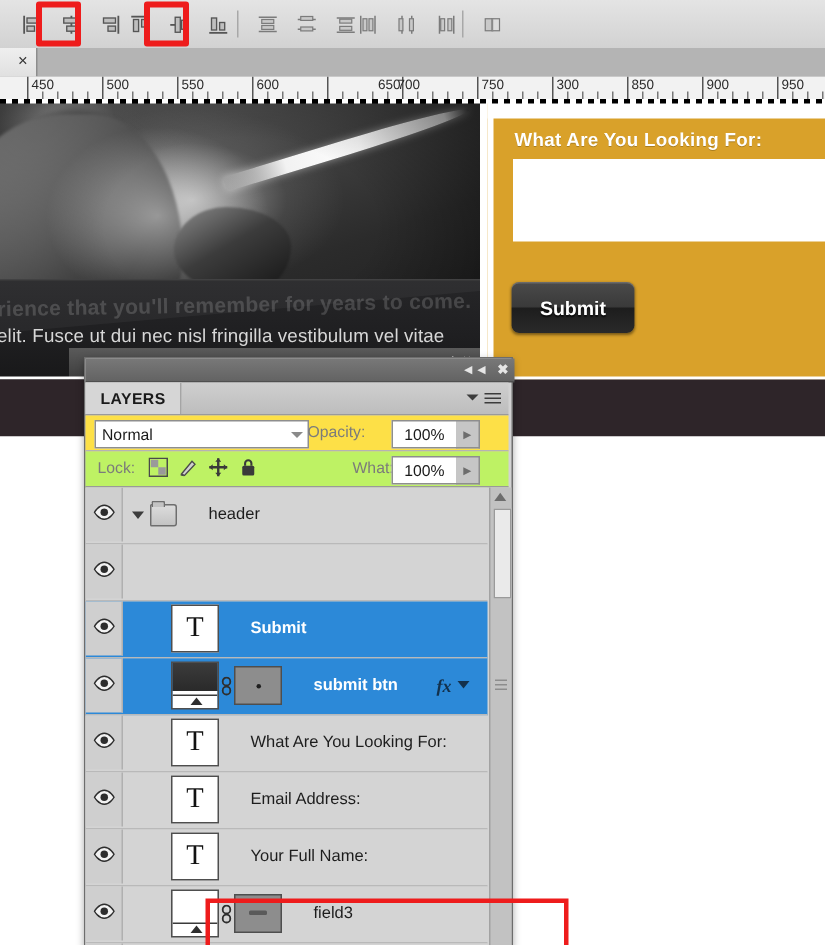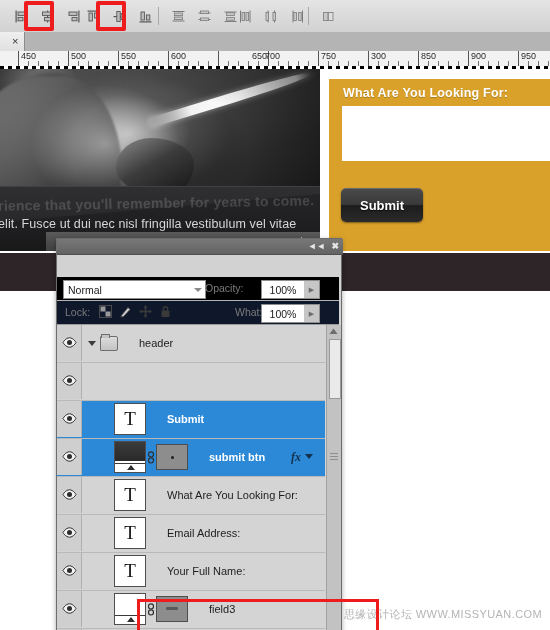--- a/index.html
+++ b/index.html
@@ -182,42 +182,42 @@
     position:absolute;left:0;top:0;height:21px;padding:0 10px;
     background:#d6d6d6;display:flex;align-items:center;
     font-size:10.5px;font-weight:bold;color:#1a1a1a;letter-spacing:0.3px;
     border-right:1px solid #a5a5a5;
   }
   .panel-menu{position:absolute;right:5px;top:5px;display:flex;align-items:center;gap:2px;}
   .panel-menu .mrow{width:11px;height:1.5px;background:#3c3c3c;margin:1.5px 0;display:block;}
 
   .blendrow{
     position:absolute;left:0;top:38px;width:282px;height:23px;
-    background:#000000;border-bottom:1px solid #b4b4b4;
+    background:#fde047;border-bottom:1px solid #b4b4b4;
     display:flex;align-items:center;
   }
   .blend-select{
     position:absolute;left:6px;top:3px;width:134px;height:17px;
     background:#fff;border:1px solid #8e8e8e;
     display:flex;align-items:center;justify-content:space-between;
     padding:0 3px 0 4px;font-size:10.5px;color:#1a1a1a;
   }
   .caret{width:0;height:0;border-left:4px solid transparent;border-right:4px solid transparent;border-top:4px solid #8a8a8a;}
   .opacity-lab{position:absolute;left:148px;top:5px;font-size:10.5px;color:#7b7b7b;}
   .numbox{
     position:absolute;top:3px;width:42px;height:17px;background:#fff;border:1px solid #8e8e8e;
     display:flex;align-items:center;justify-content:center;font-size:10.5px;color:#1a1a1a;
   }
   .spin{
     position:absolute;top:3px;width:15px;height:17px;background:#c6c6c6;border:1px solid #8e8e8e;border-left:none;
     display:flex;align-items:center;justify-content:center;font-size:7px;color:#6d6d6d;
   }
   .lockrow{
     position:absolute;left:0;top:62px;width:282px;height:23px;
-    background:#0f172a;border-bottom:1px solid #9a9a9a;
+    background:#bef264;border-bottom:1px solid #9a9a9a;
   }
   .lock-lab{position:absolute;left:8px;top:5px;font-size:10.5px;color:#7b7b7b;}
   .lock-icons{position:absolute;left:42px;top:4px;display:flex;align-items:center;gap:7px;}
   .fill-lab{position:absolute;left:178px;top:5px;font-size:10.5px;color:#7b7b7b;}
 
   
   .layerlist{
     position:absolute;left:0;top:86px;width:282px;height:305px;
     background:#d4d4d4;overflow:hidden;
   }
@@ -533,20 +533,31 @@
 
   </div>
 
   <div class="panel">
 
     <div class="panel-grip">
       <span class="gbtn">◄◄</span>
       <span class="gbtn">✖</span>
     </div>
 
+    <div class="panel-tabrow">
+      <div class="panel-tab">LAYERS</div>
+      <div class="panel-menu">
+        <span class="caret" style="border-top-color:#3c3c3c;margin-right:2px;"></span>
+        <span>
+          <i class="mrow"></i>
+            <i class="mrow"></i>
+            <i class="mrow"></i>
+        </span>
+      </div>
+    </div>
 
     <div class="blendrow">
       <div class="blend-select">
         <span>Normal</span>
         <span class="caret"></span>
       </div>
       <div class="opacity-lab">Opacity:</div>
       <div class="numbox" style="left:204px;">100%</div>
       <div class="spin" style="left:247px;">▶</div>
     </div>
@@ -723,14 +734,13 @@
       <div class="scrollgrip">
           <i></i>
           <i></i>
           <i></i>
         </div>
     </div>
 
     <div class="sel-outline"></div>
   </div>
 
-  <div class="watermark">思缘设计论坛  WWW.MISSYUAN.COM</div>
 </div>
 
 </body></html>

